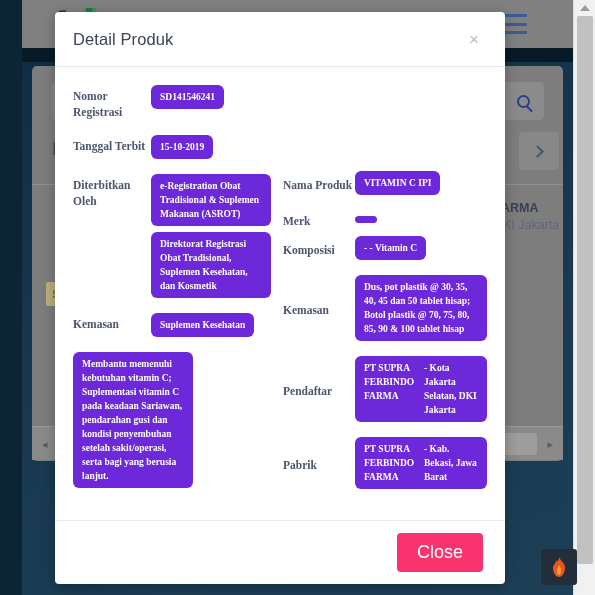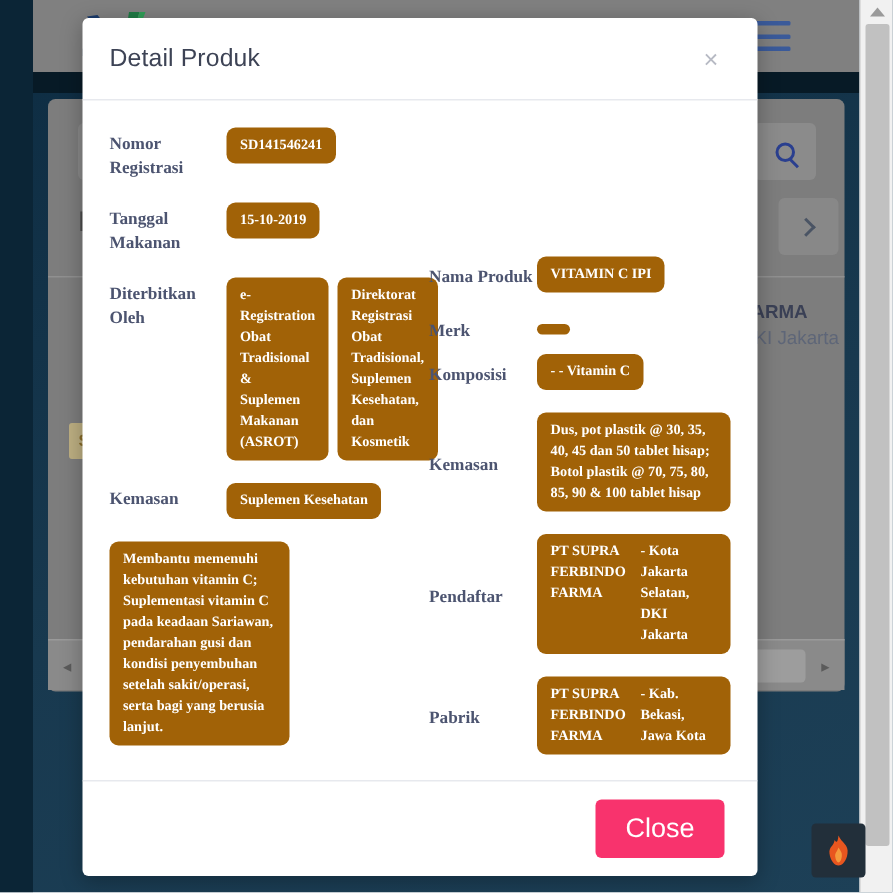--- a/index.html
+++ b/index.html
@@ -305,21 +305,21 @@
     line-height: 16px;
     padding-top: 3px;
   }
   .col.right .row-label {
     width: 72px;
     flex: 0 0 72px;
   }
 
   .badge {
     display: inline-block;
-    background: #a16207;
+    background: #6d28d9;
     color: #ffffff;
     border-radius: 6px;
     font-size: 9.5px;
     font-weight: bold;
     line-height: 14px;
     padding: 5px 9px;
     max-width: 120px;
     word-wrap: break-word;
   }
   .badge.wide { max-width: 132px; }
@@ -441,29 +441,29 @@
         <div class="col left">
 
           <div class="row">
             <div class="row-label">Nomor Registrasi</div>
             <div class="badge">SD141546241</div>
           </div>
 
           <div class="spacer-8"></div>
 
           <div class="row">
-            <div class="row-label">Tanggal Makanan</div>
+            <div class="row-label">Tanggal Terbit</div>
             <div class="badge">15-10-2019</div>
           </div>
 
           <div class="spacer-8"></div>
 
           <div class="row">
             <div class="row-label">Diterbitkan Oleh</div>
-            <div style="display:flex;flex-direction:row;gap:6px;">
+            <div style="display:flex;flex-direction:column;gap:6px;">
               <div class="badge">e-Registration Obat Tradisional &amp; Suplemen Makanan (ASROT)</div>
               <div class="badge">Direktorat Registrasi Obat Tradisional, Suplemen Kesehatan, dan Kosmetik</div>
             </div>
           </div>
 
           <div class="spacer-8"></div>
 
           <div class="row">
             <div class="row-label">Kemasan</div>
             <div class="badge">Suplemen Kesehatan</div>
@@ -519,21 +519,21 @@
             </div>
           </div>
 
           <div class="spacer-8"></div>
 
           <div class="row center-label">
             <div class="row-label">Pabrik</div>
             <div class="badge wide">
               <div class="badge-2col">
                 <span class="b-left">PT SUPRA FERBINDO FARMA</span>
-                <span class="b-right">- Kab. Bekasi, Jawa Kota</span>
+                <span class="b-right">- Kab. Bekasi, Jawa Barat</span>
               </div>
             </div>
           </div>
 
         </div>
       </div>
     </div>
 
     <div class="modal-footer">
       <button class="btn-close">Close</button>

